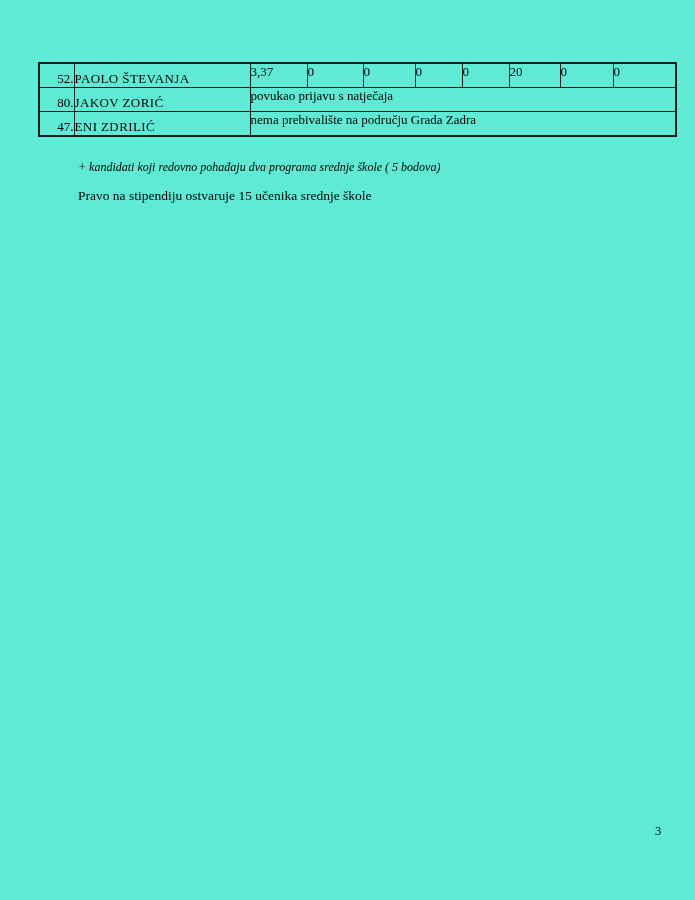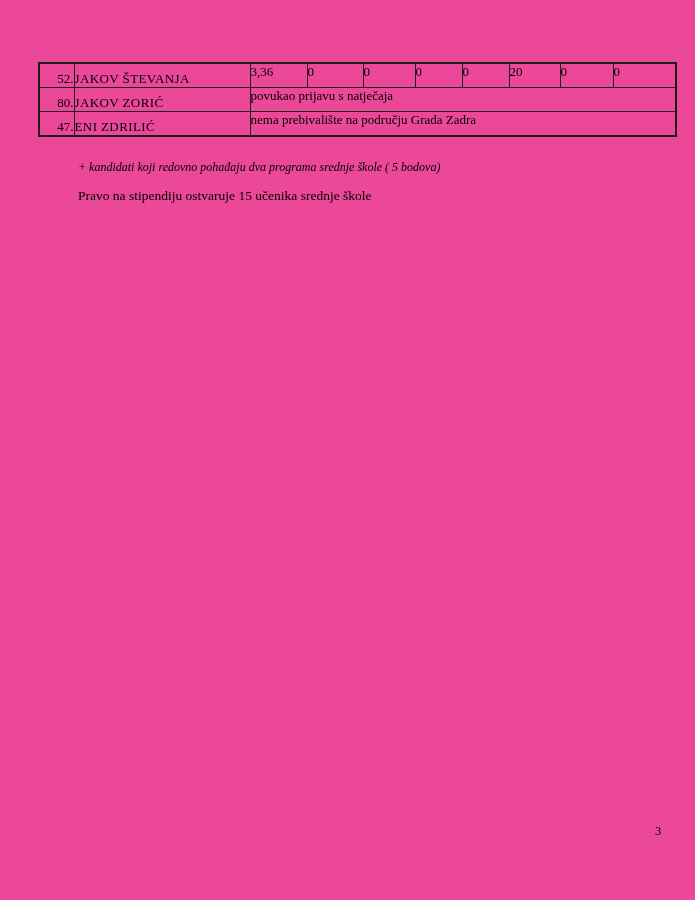--- a/index.html
+++ b/index.html
@@ -1,20 +1,20 @@
 <!DOCTYPE html>
 <html><head>
 <meta charset="utf-8">
 <style>
   html, body { margin: 0; padding: 0; background: #ffffff; }
   .page {
     position: relative;
     width: 695px;
     height: 900px;
-    background: #ec4899;
+    background: #5eead4;
     font-family: "Liberation Serif", serif;
     color: #000000;
     overflow: hidden;
   }
   table.results {
     position: absolute;
     left: 38px;
     top: 62px;
     width: 637px;
     border-collapse: collapse;
@@ -85,22 +85,22 @@
       <col style="width:52px">
       <col style="width:47px">
       <col style="width:47px">
       <col style="width:51px">
       <col style="width:53px">
       <col style="width:63px">
     </colgroup>
     <tbody>
       <tr>
         <td class="c-num">52.</td>
-        <td class="c-name">JAKOV ŠTEVANJA</td>
-        <td class="c-val">3,36</td>
+        <td class="c-name">PAOLO ŠTEVANJA</td>
+        <td class="c-val">3,37</td>
         <td class="c-val">0</td>
         <td class="c-val">0</td>
         <td class="c-val">0</td>
         <td class="c-val">0</td>
         <td class="c-val">20</td>
         <td class="c-val">0</td>
         <td class="c-val">0</td>
       </tr>
       <tr>
         <td class="c-num">80.</td>

